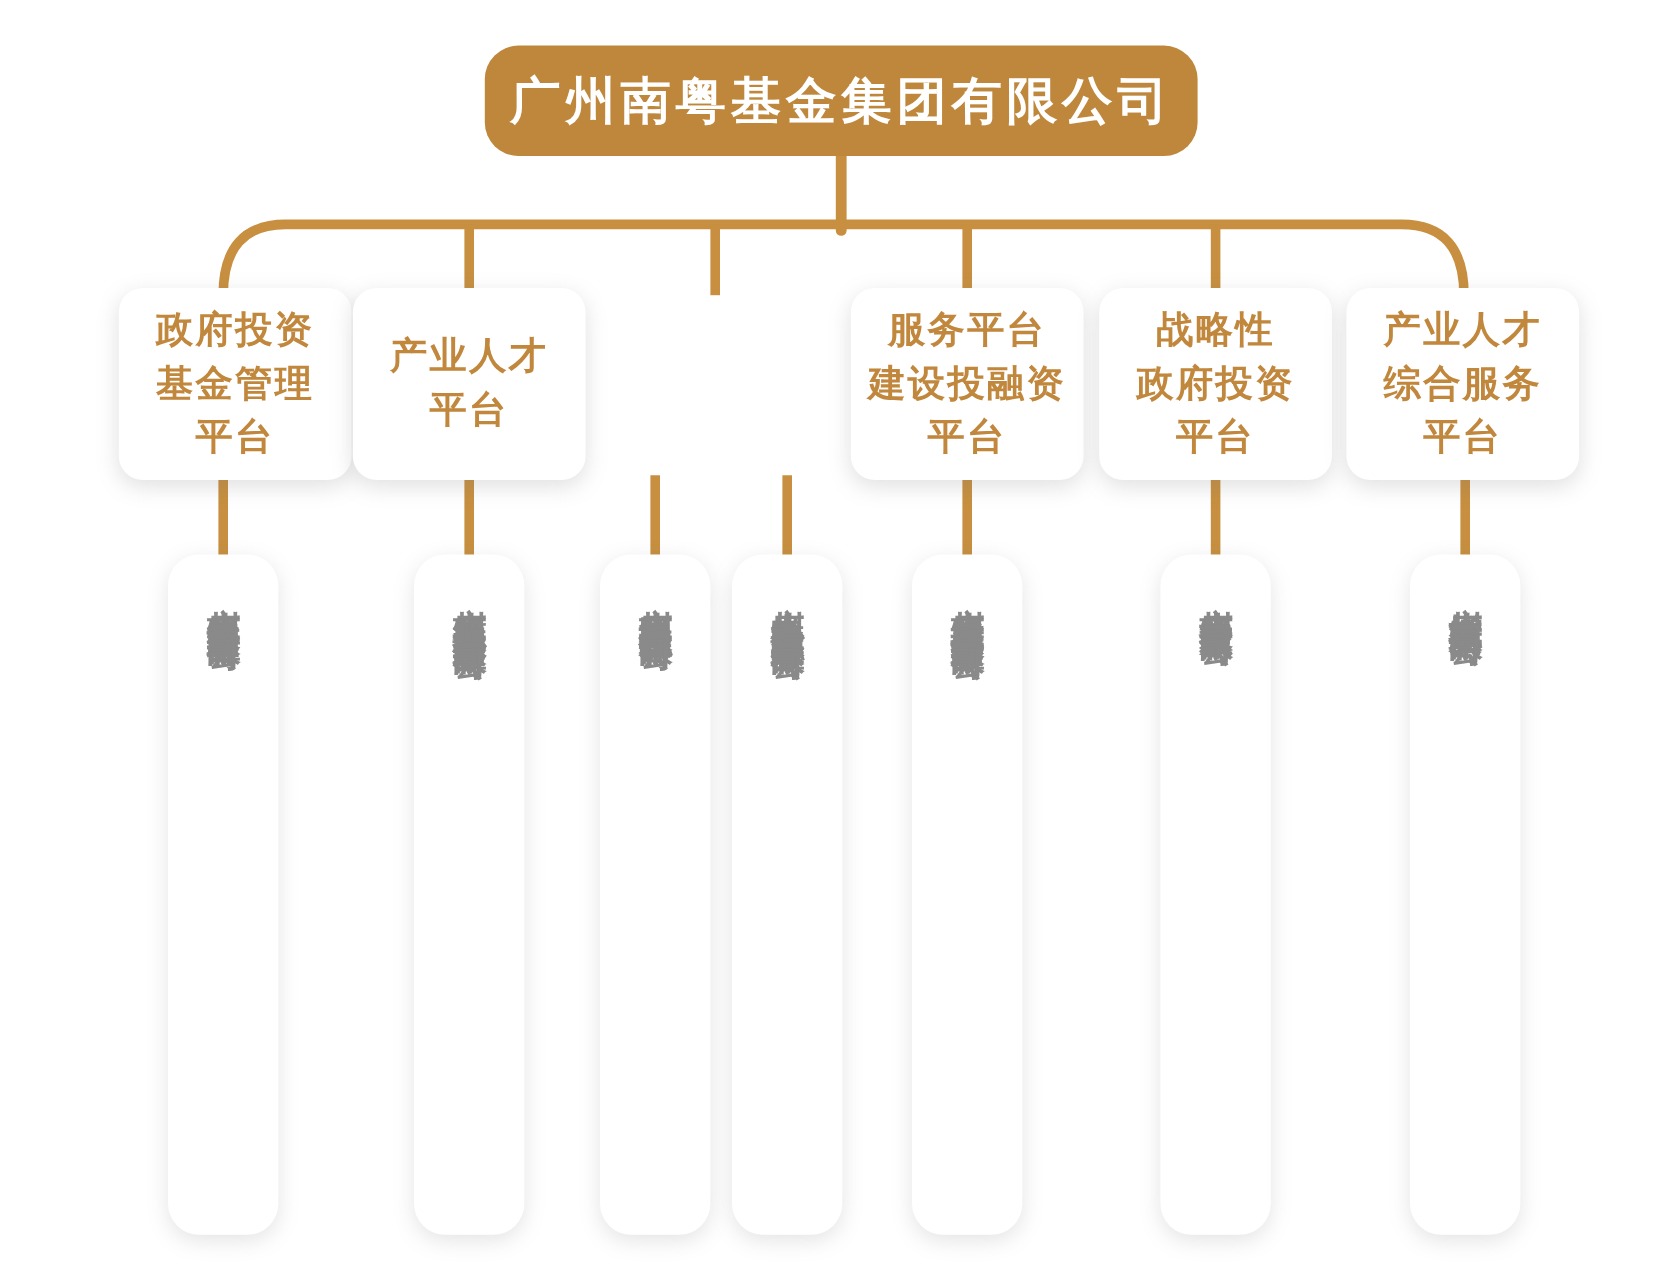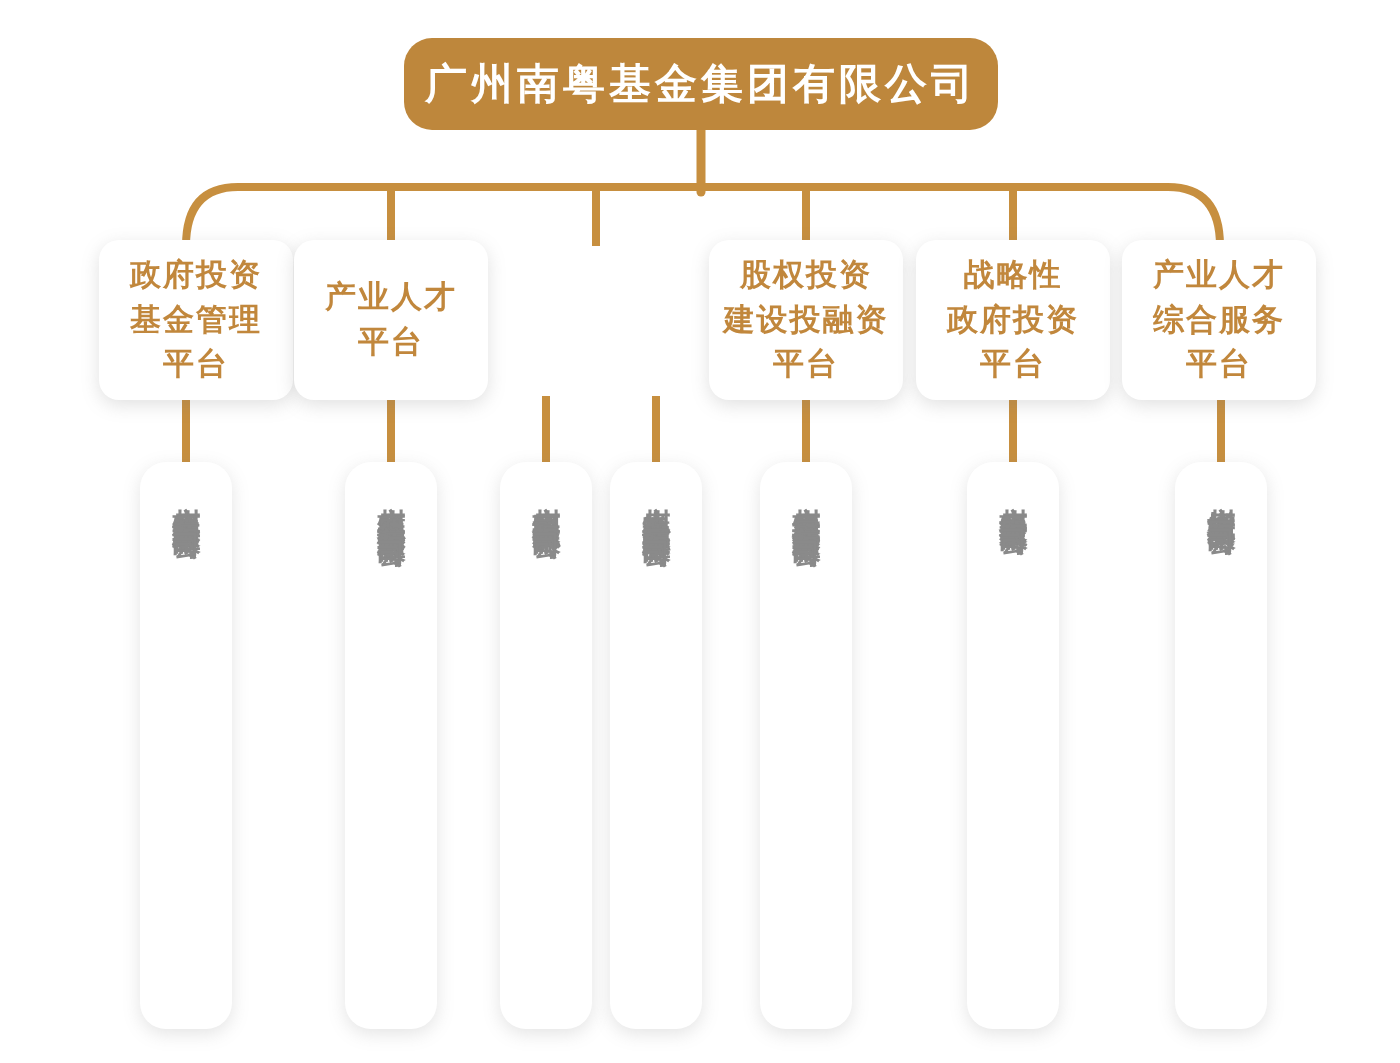--- a/index.html
+++ b/index.html
@@ -114,21 +114,21 @@
   <div class="node platform" style="left:99px">
     <span class="platform-label">政府投资
 基金管理
 平台</span>
   </div>
   <div class="node platform" style="left:294px">
     <span class="platform-label">产业人才
 平台</span>
   </div>
   <div class="node platform" style="left:709px">
-    <span class="platform-label">股权投资
+    <span class="platform-label">服务平台
 建设投融资
 平台</span>
   </div>
   <div class="node platform" style="left:916px">
     <span class="platform-label">战略性
 政府投资
 平台</span>
   </div>
   <div class="node platform" style="left:1122px">
     <span class="platform-label">产业人才

